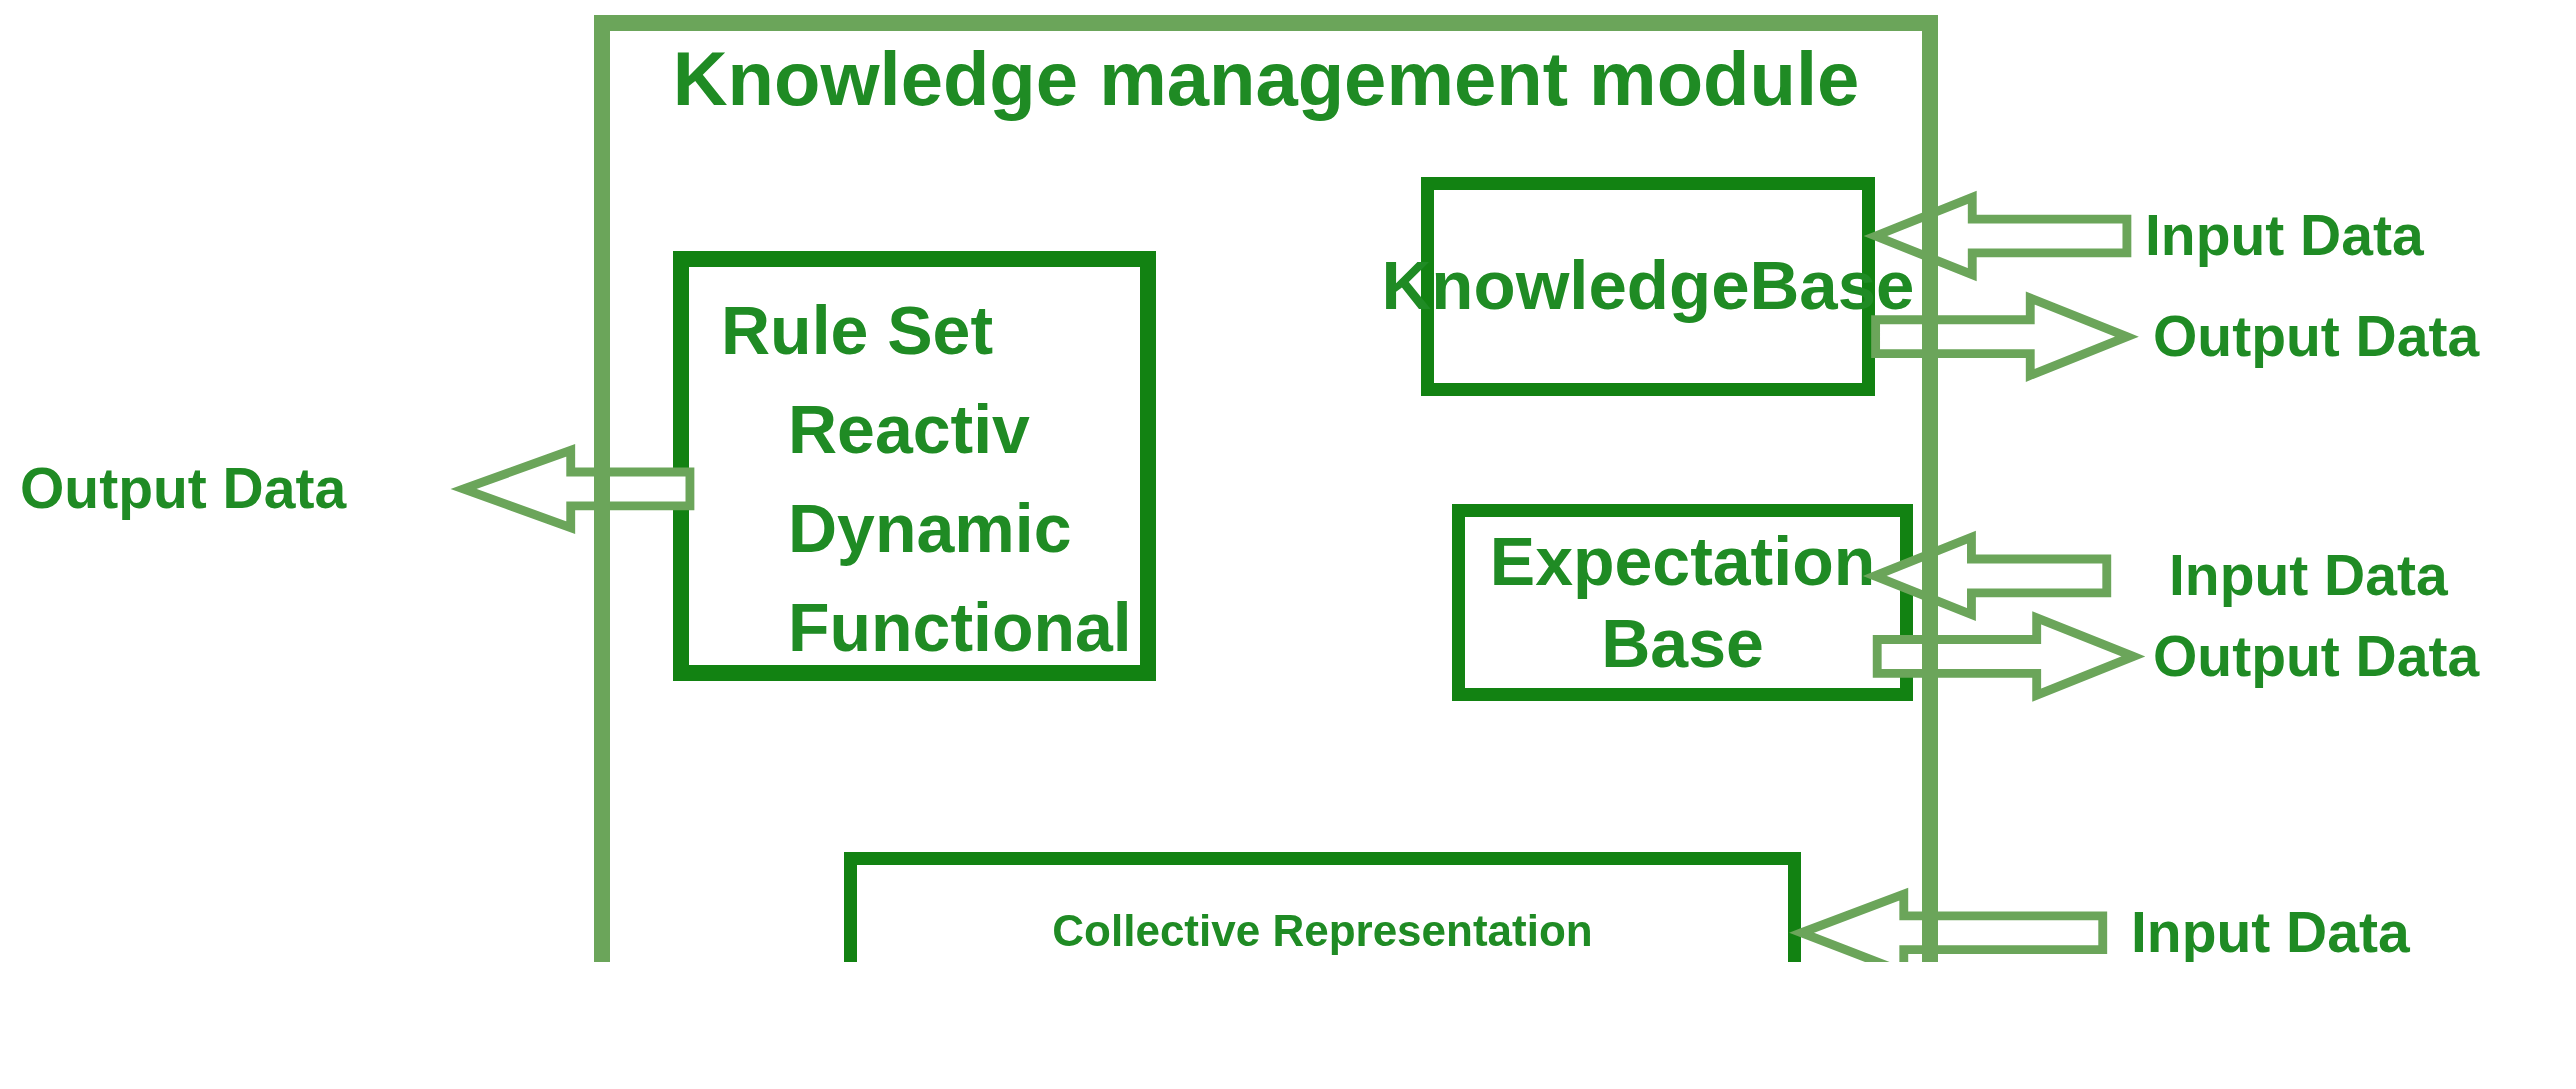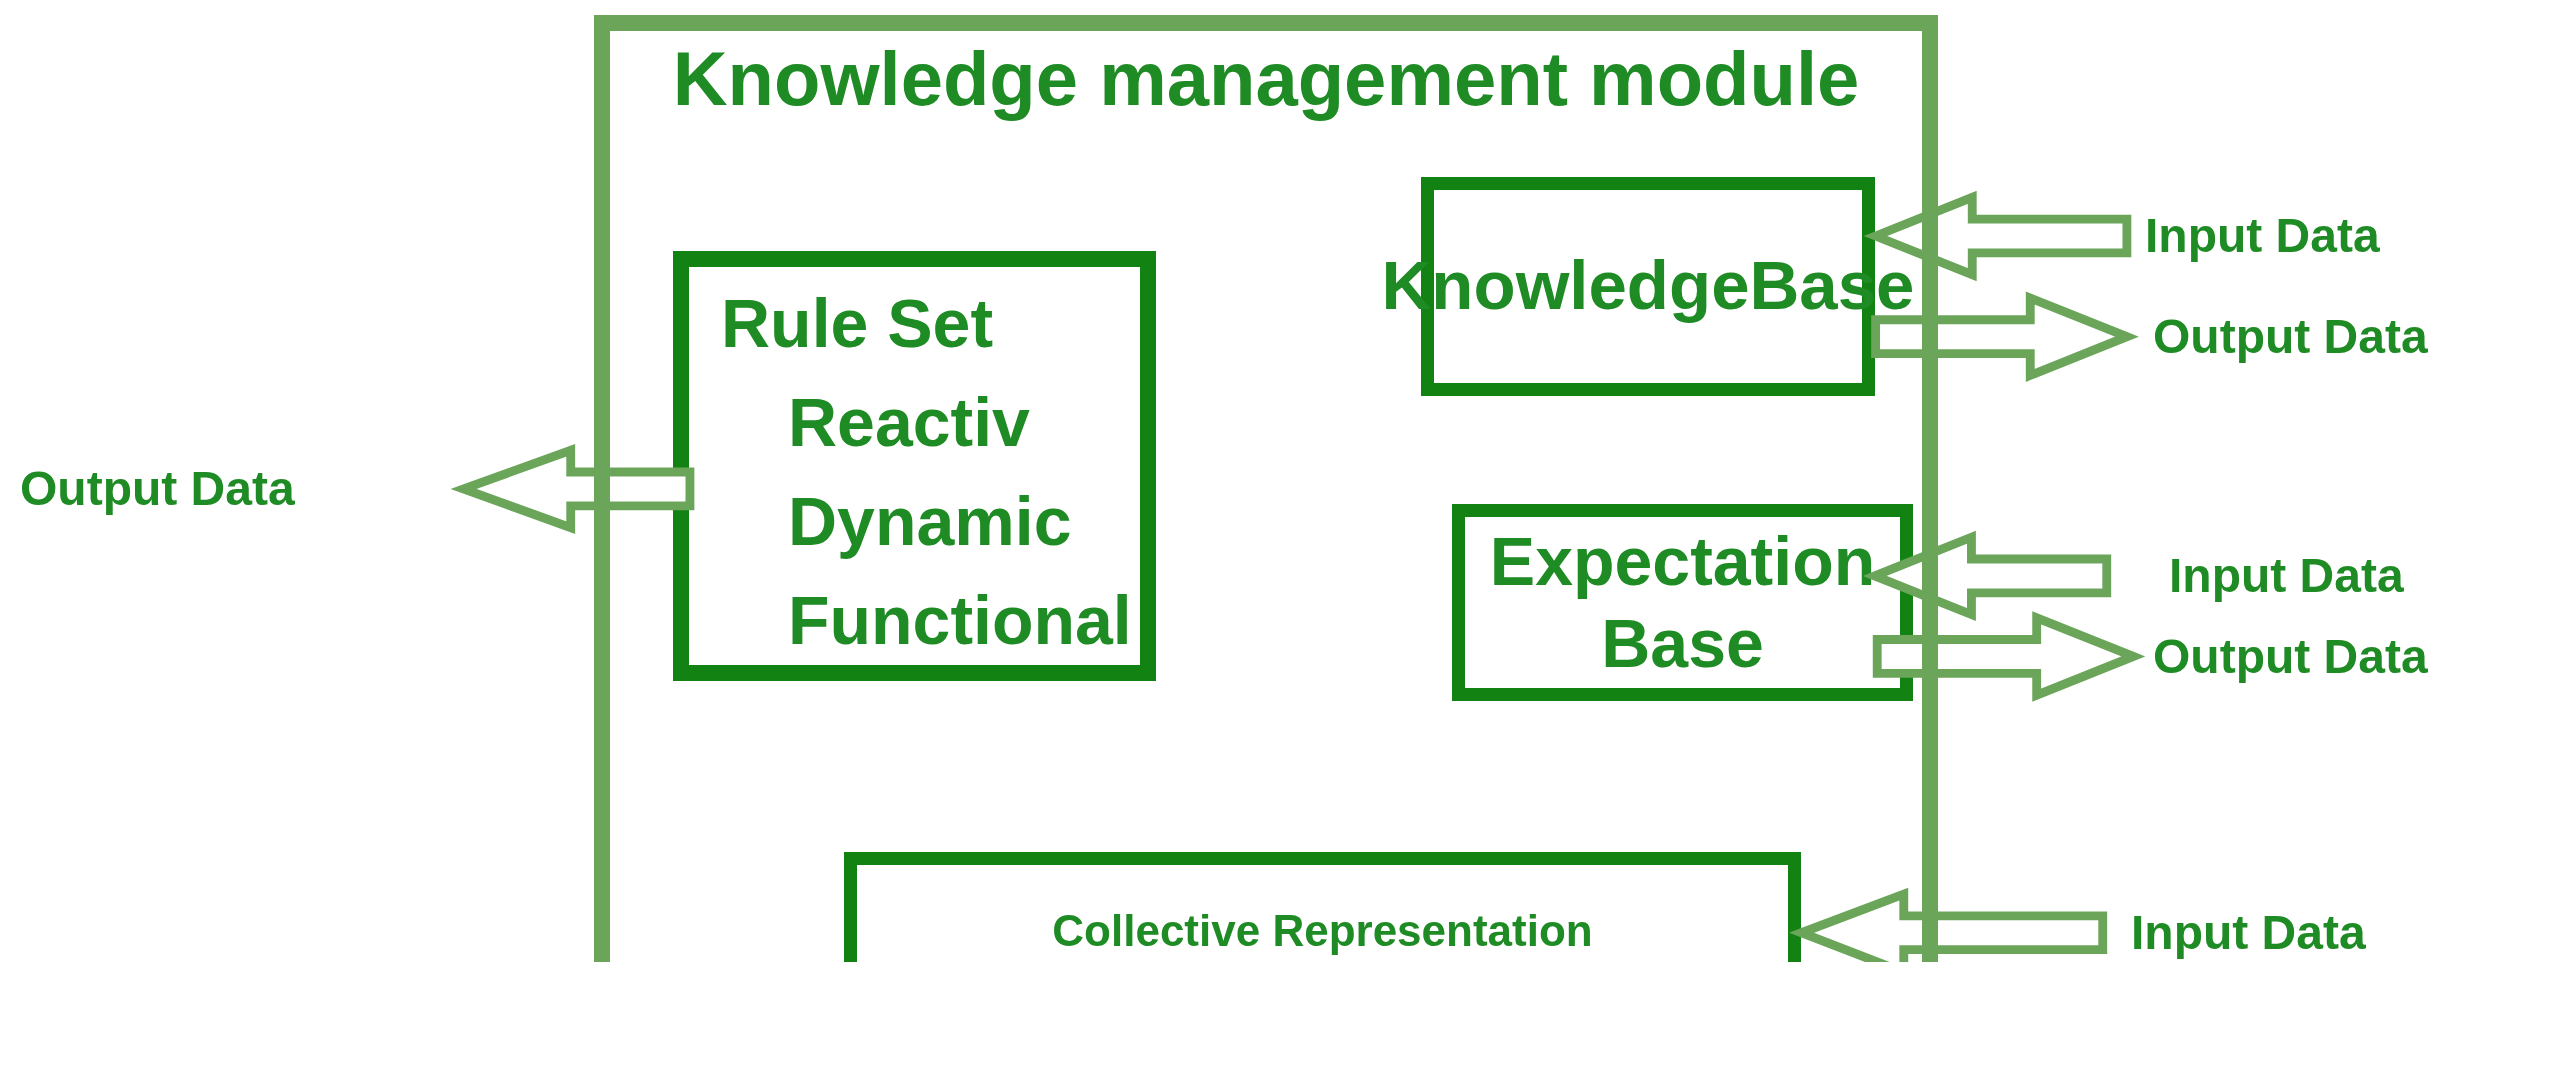--- a/index.html
+++ b/index.html
@@ -27,41 +27,41 @@
     position:absolute;left:594px;top:35px;width:1344px;
     text-align:center;font-size:76px;color:var(--text-green);z-index:4;
     letter-spacing:0px;
   }
   .node{
     position:absolute;background:#fff;border:13px solid var(--box-green);
     color:var(--text-green);z-index:1;box-sizing:border-box;
   }
   .node.ruleset{
     left:673px;top:251px;width:483px;height:430px;border-width:16px;
-    font-size:68px;line-height:99px;padding-top:7px;
+    font-size:68px;line-height:99px;padding-top:14px;
   }
   .ruleset .rs-title{margin-left:32px;}
   .ruleset .rs-item{margin-left:99px;}
   .node.kb{
     left:1421px;top:177px;width:454px;height:219px;
     display:flex;flex-direction:row;justify-content:center;align-items:center;
     font-size:69px;line-height:1.28;text-align:center;
   }
   .node.eb{
     left:1412px;top:504px;width:461px;height:197px;
     display:flex;flex-direction:column;justify-content:center;align-items:center;
     font-size:68px;line-height:1.2;text-align:center;margin-left:40px;
   }
   .node.cr{
     left:844px;top:852px;width:957px;height:158px;
     display:flex;justify-content:center;align-items:center;
     font-size:44px;
   }
   .io-label{
-    position:absolute;font-size:48px;color:var(--text-green);
+    position:absolute;font-size:57px;color:var(--text-green);
     white-space:nowrap;z-index:4;line-height:77px;
   }
   #arrow-layer{position:absolute;left:0;top:0;z-index:2;}
   .block-arrow{
     fill:#ffffff;stroke:var(--frame-green);stroke-width:11;stroke-linejoin:miter;
   }
 </style>
 </head>
 <body>
 

